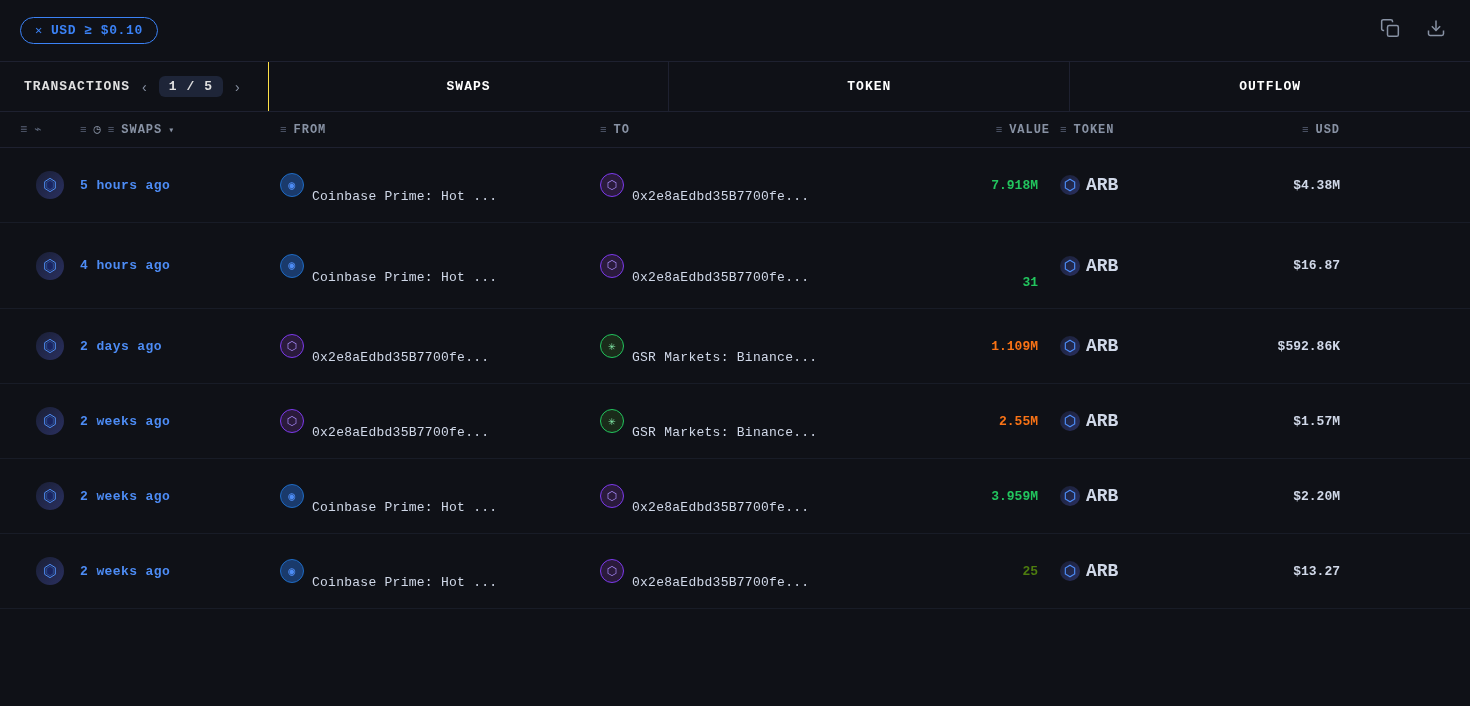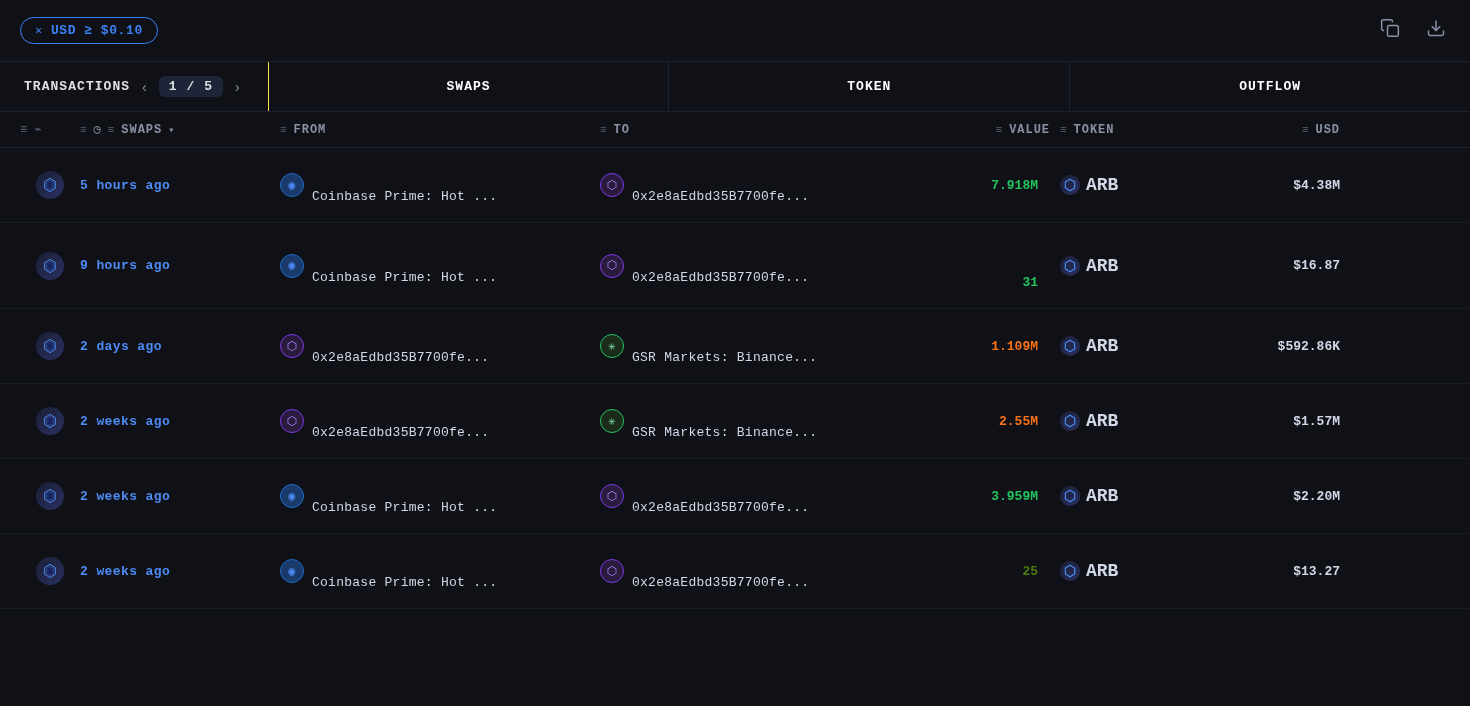--- a/index.html
+++ b/index.html
@@ -358,21 +358,21 @@
   </div>
     <div class="table-row">
     <div class="cell-icon">
       <div class="arb-icon">
         <svg width="16" height="16" viewBox="0 0 24 24">
           <polygon points="12,2 20,7 20,17 12,22 4,17 4,7" fill="none" stroke="#4d8cf5" stroke-width="1.5"></polygon>
           <polygon points="12,5 17,8 17,16 12,19 7,16 7,8" fill="#1a2560" stroke="#3b6cc5" stroke-width="0.8"></polygon>
         </svg>
       </div>
     </div>
-    <div class="time-cell">9 hours ago</div>
+    <div class="time-cell">4 hours ago</div>
     <div class="from-cell">
       <div class="from-icon" style="background:#1a3a6b; border:1.5px solid #1e6bc4; color:#4d8cf5;">
         ◉
       </div>
       <span class="from-label">Coinbase Prime: Hot ...</span>
     </div>
     <div class="to-cell">
       <div class="to-icon" style="background:#2a1a3b; border:1.5px solid #7c3aed; color:#a78bfa;">
         ⬡
       </div>

